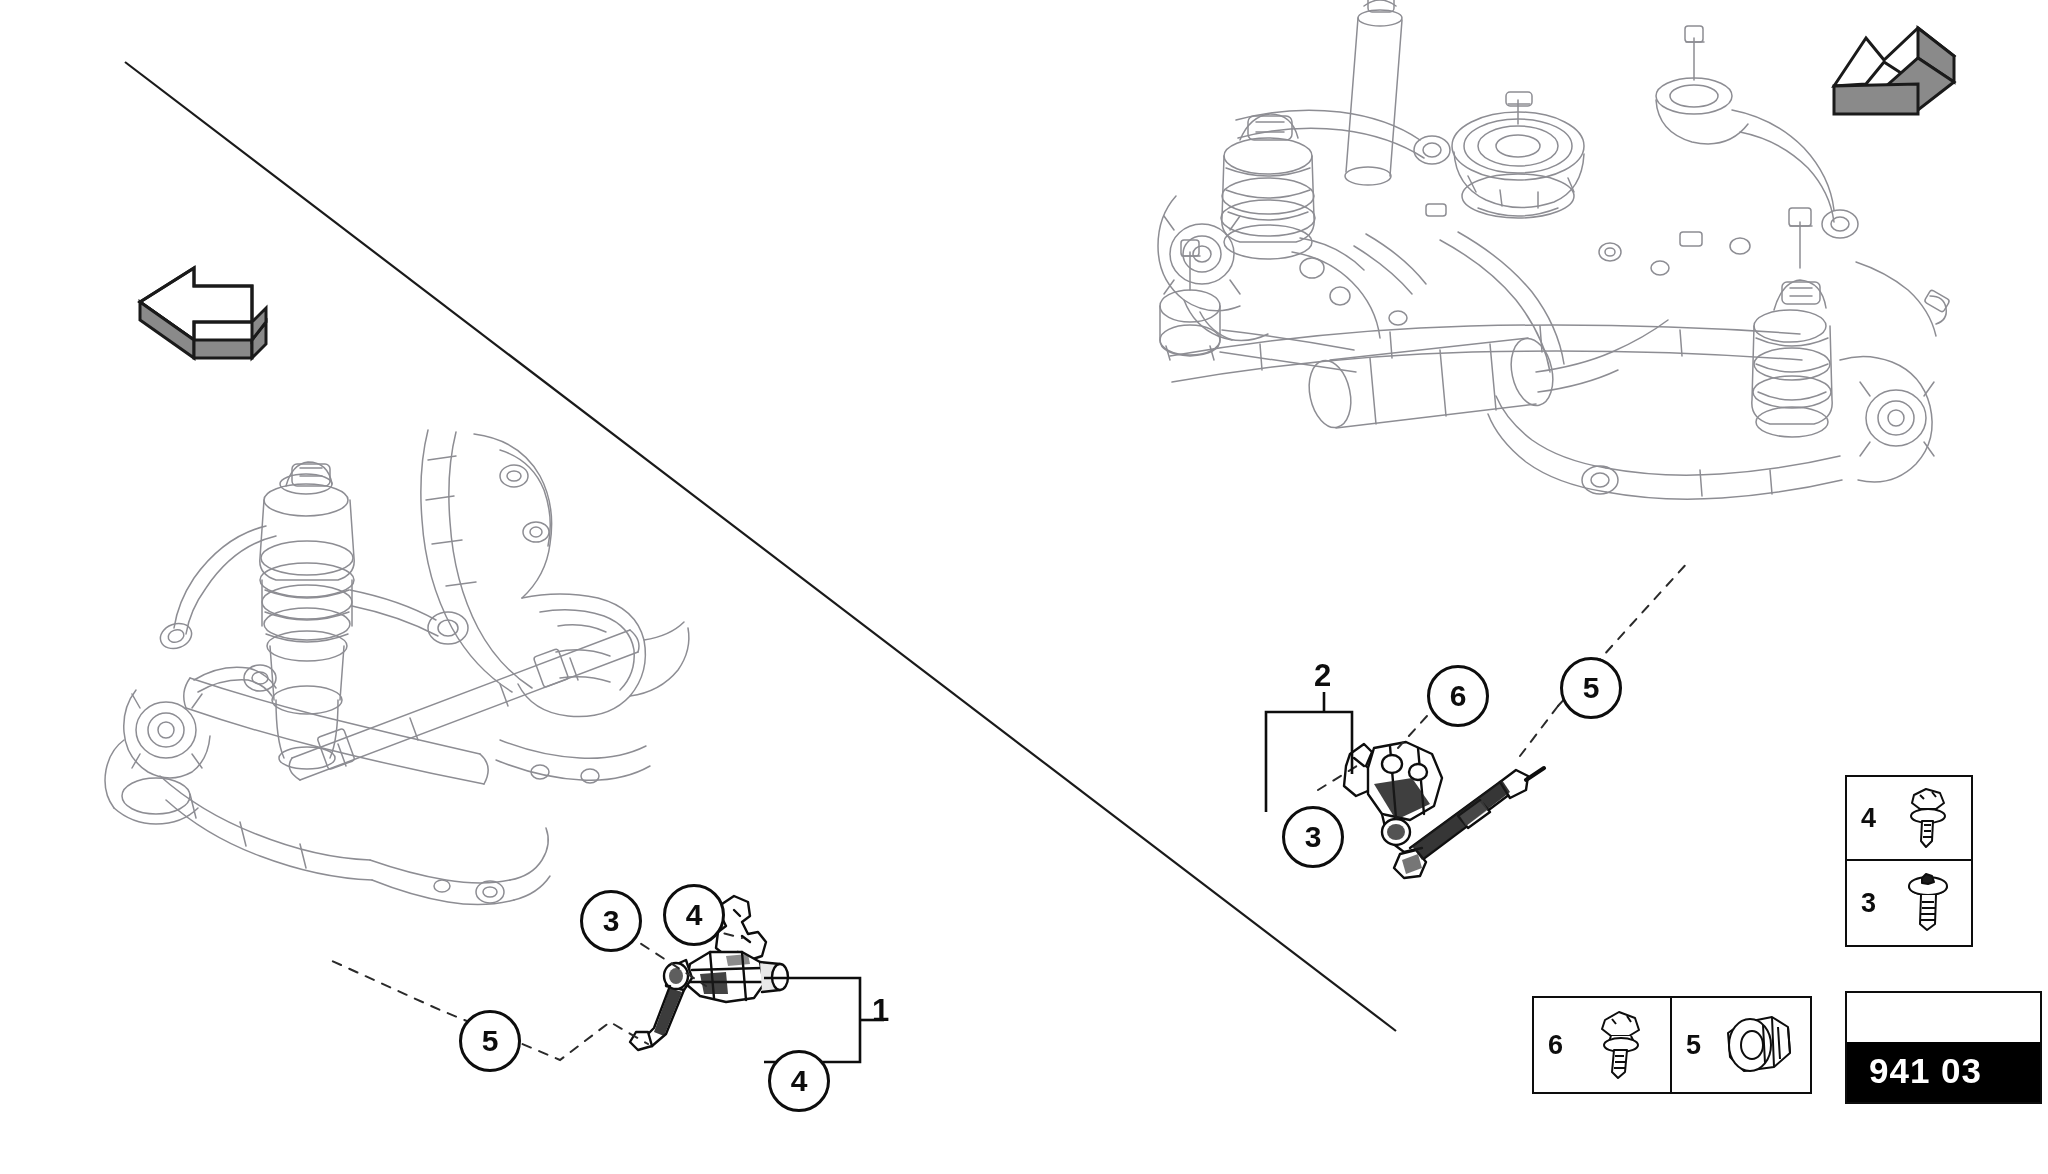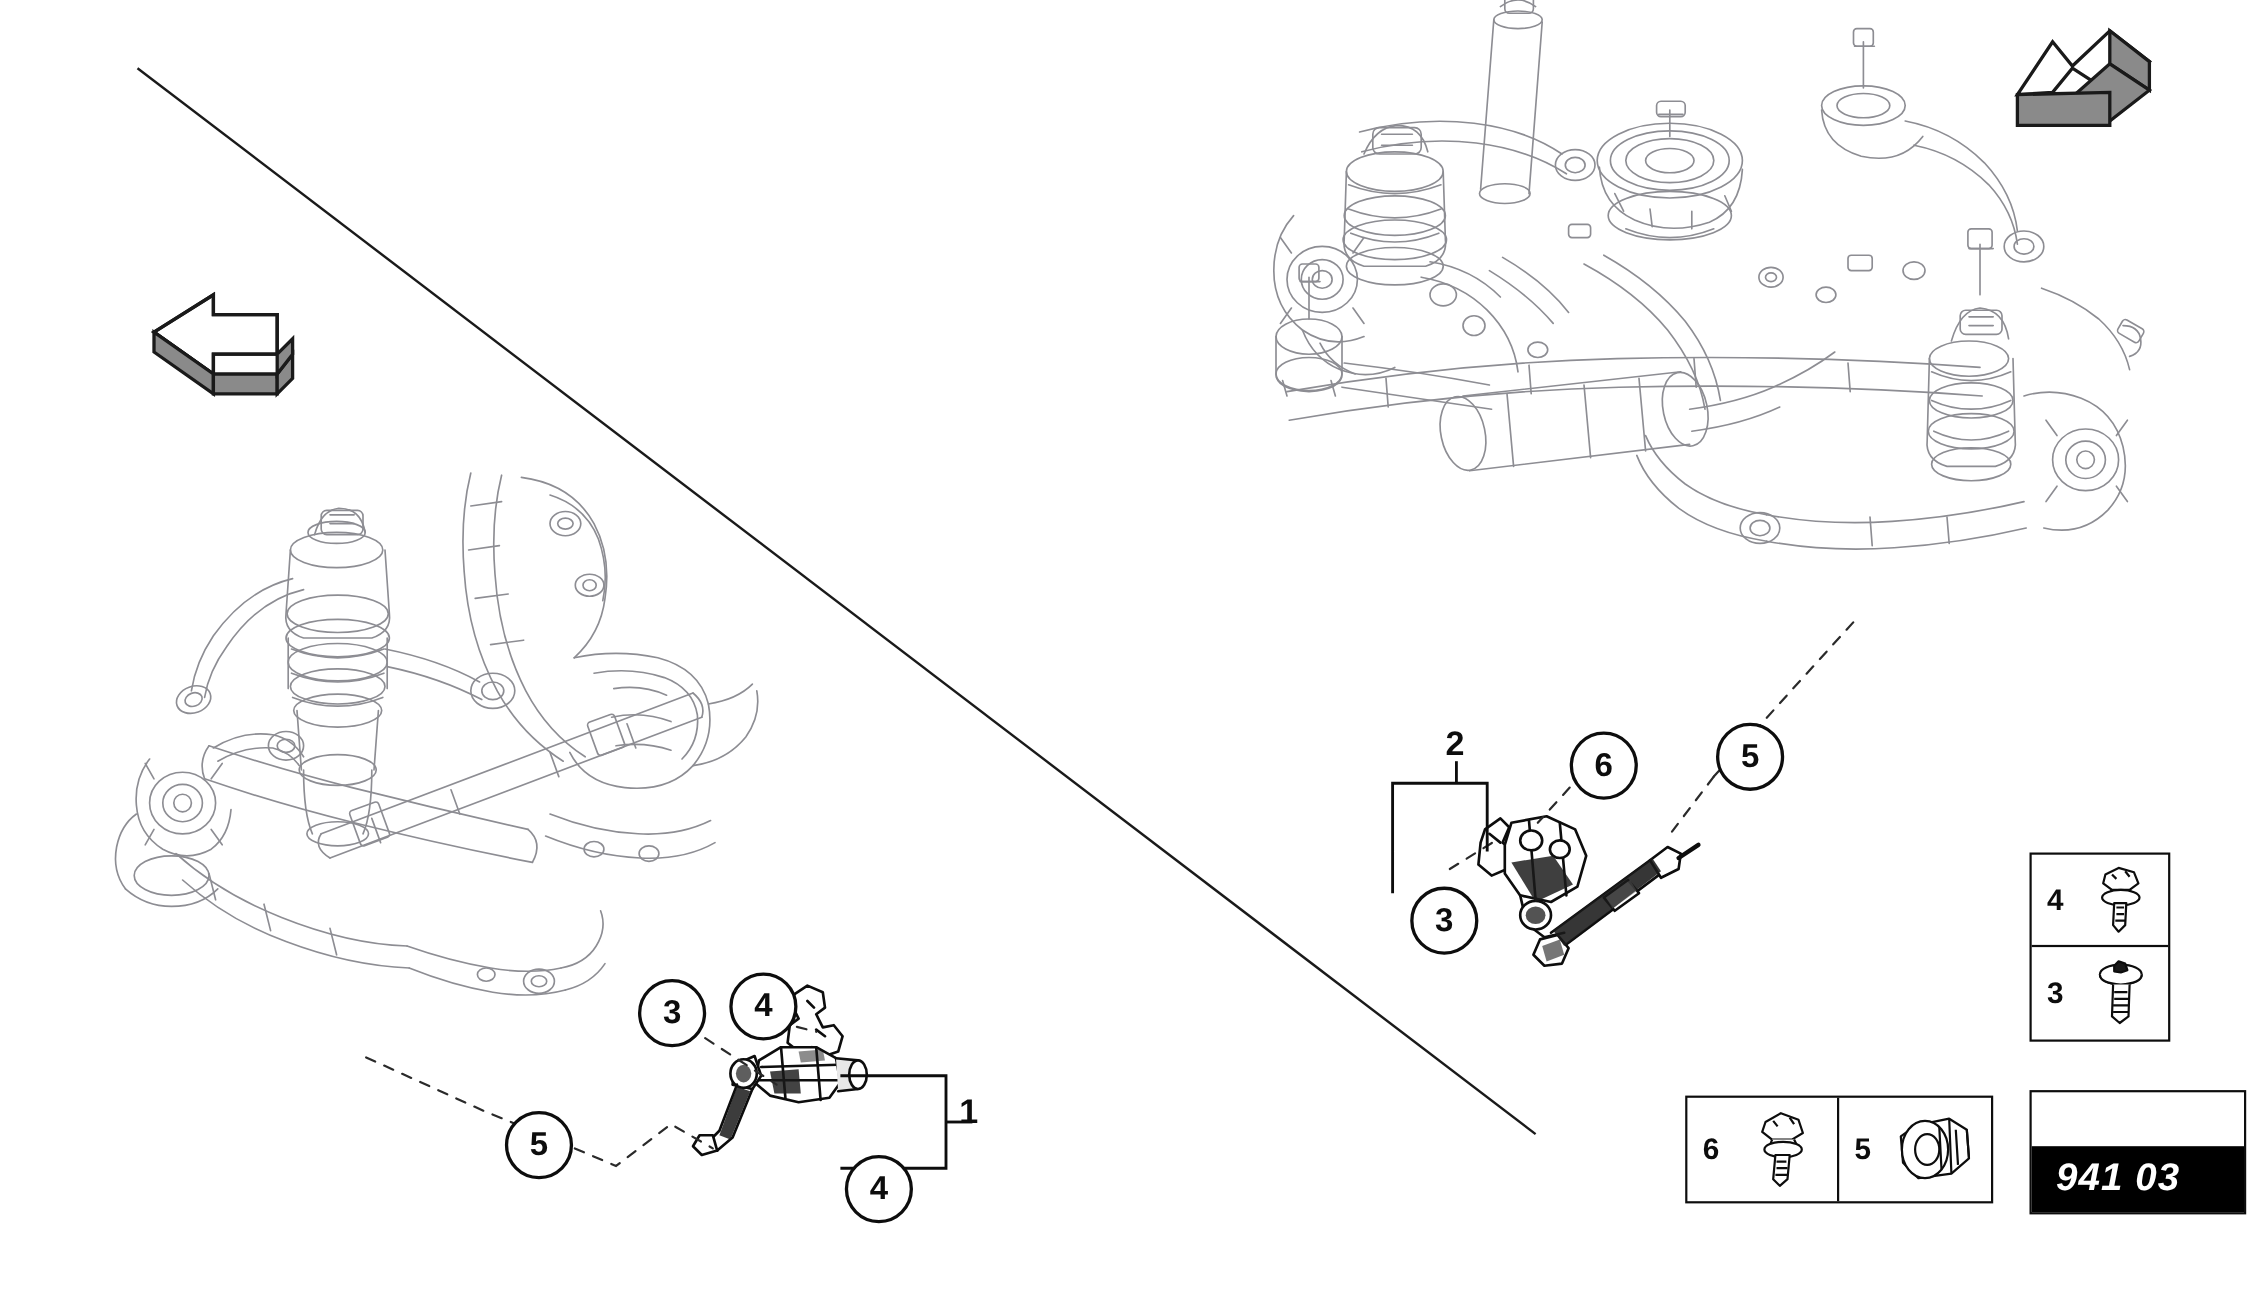--- a/index.html
+++ b/index.html
@@ -79,21 +79,20 @@
 
   
   #pagebox {
     position: absolute;
     border: 2px solid #0d0d0d;
     box-sizing: border-box;
     background: #ffffff;
     display: flex;
     flex-direction: column;
     justify-content: flex-end;
-    font-style: italic;
   }
   #pagenum {
     background: #000000;
     color: #ffffff;
     font-size: 35px;
     font-weight: bold;
     letter-spacing: 1px;
     padding: 9px 0 11px 22px;
     box-sizing: border-box;
   }

